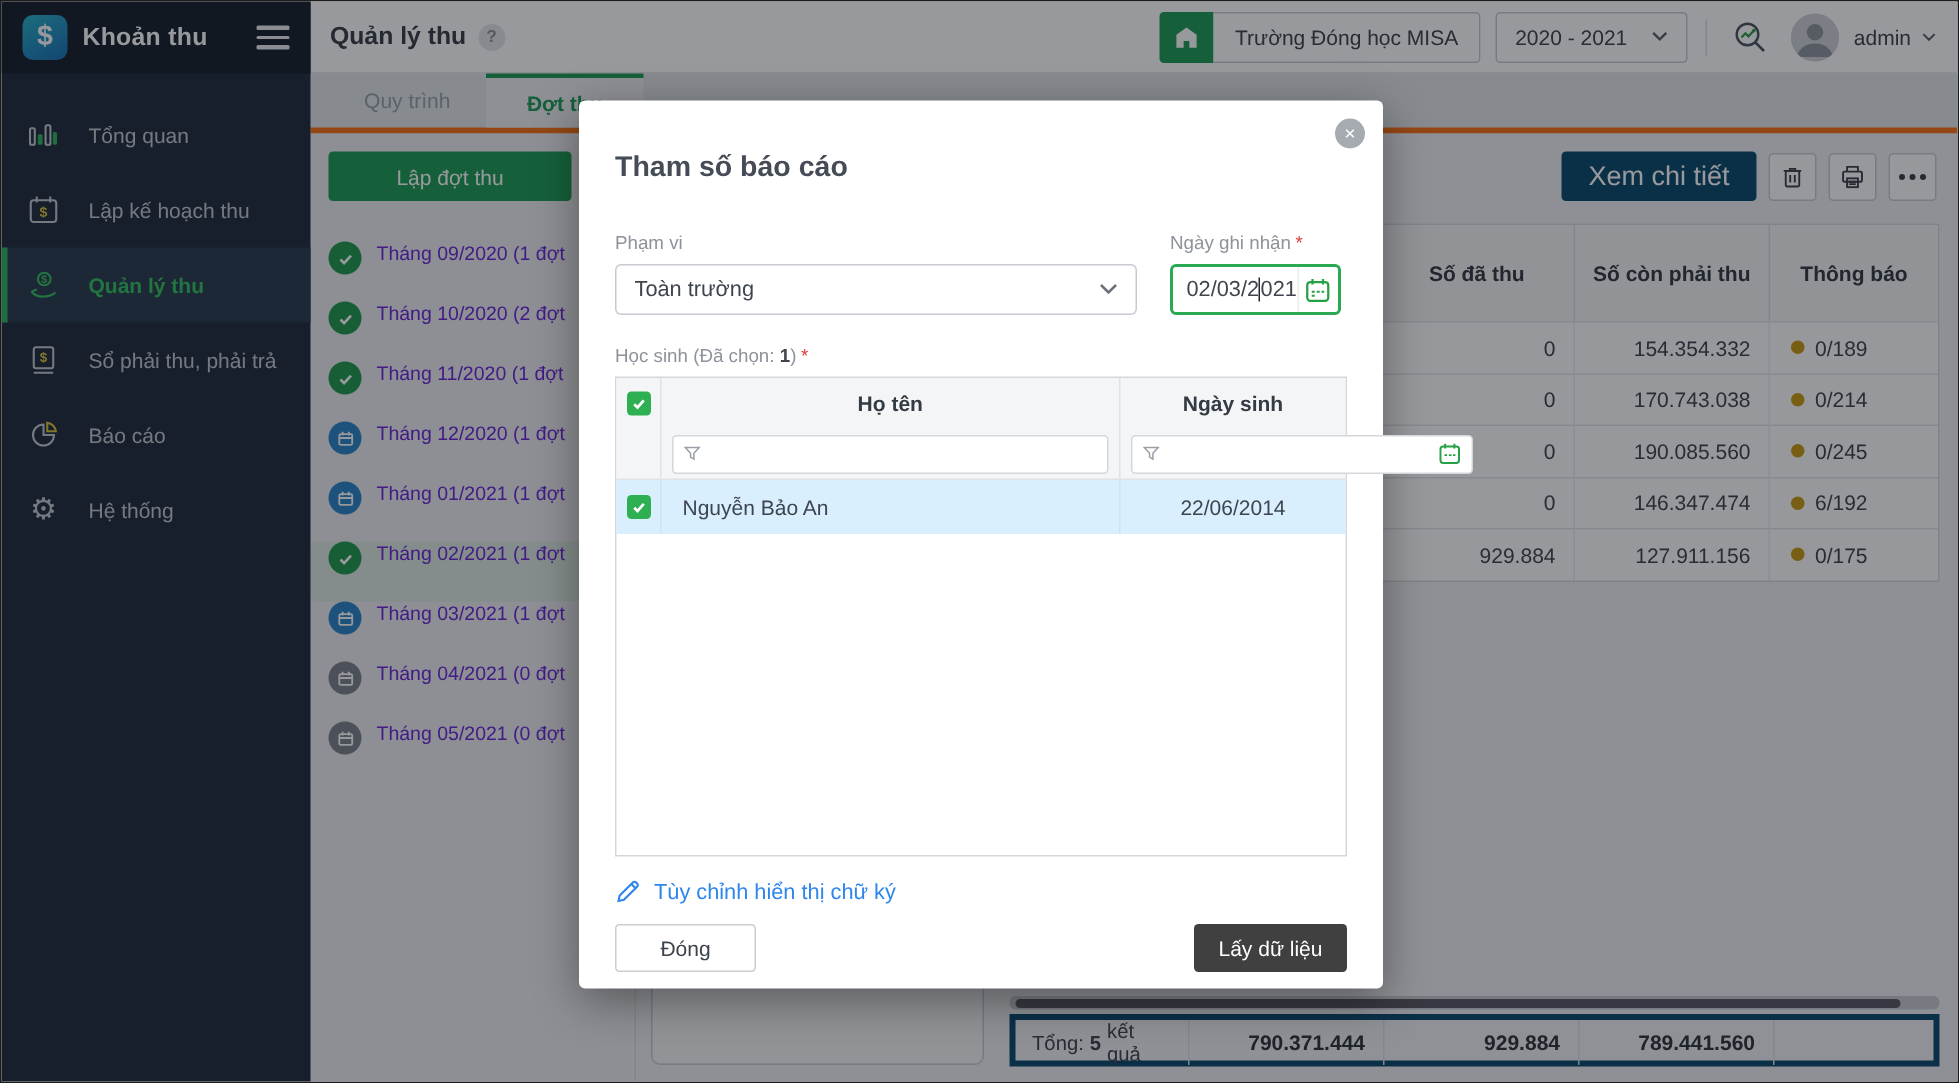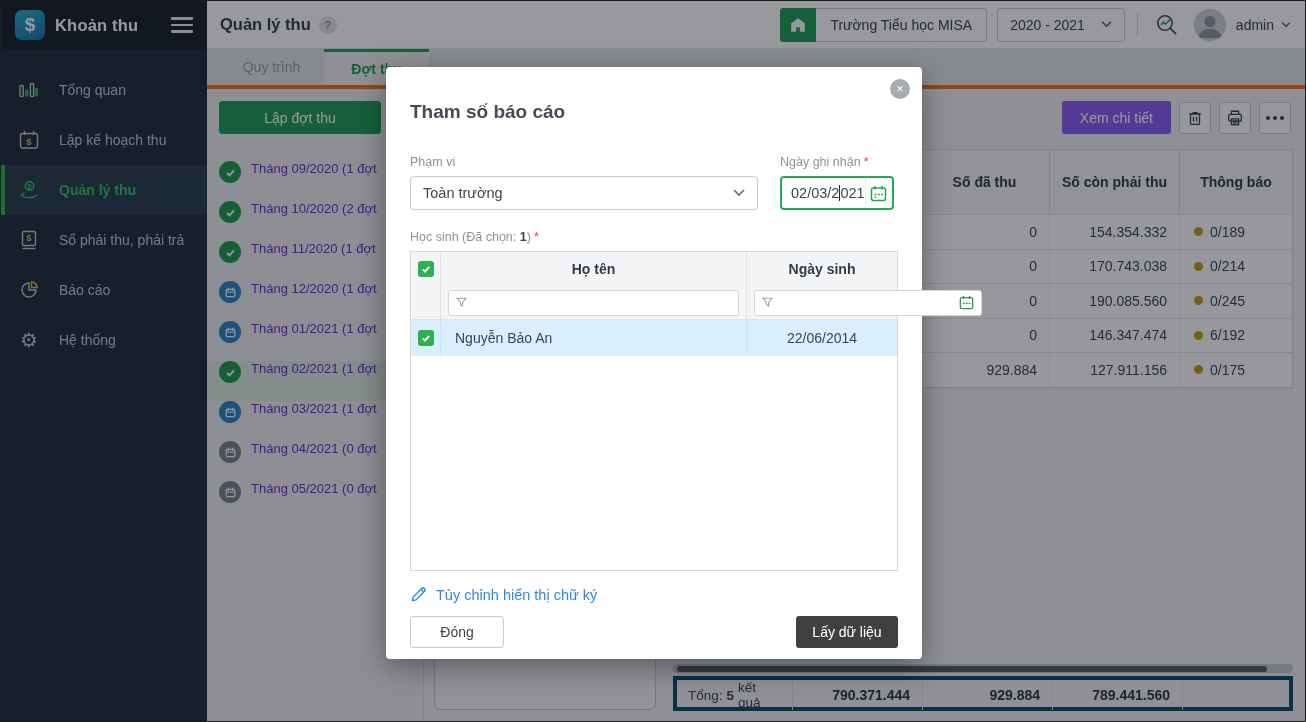--- a/index.html
+++ b/index.html
@@ -46,21 +46,21 @@
   .month-item { height:40px; display:flex; align-items:flex-start; gap:10px; padding-left:12px; font-size:13px; color:#6d28d9; white-space:nowrap; cursor:pointer; }
   .month-item.selected { background:#dcebe2; border-radius:4px 0 0 4px; }
   .mcirc { width:22px; height:22px; border-radius:50%; display:flex; align-items:center; justify-content:center; flex:0 0 22px; }
   .mcirc.done { background:#229a52; }
   .mcirc.scheduled { background:#2a86c8; }
   .mcirc.empty { background:#7d848c; }
 
   
   .content { position:absolute; left:423px; top:88px; right:0; bottom:0; background:#eef0f3; }
   .toolbar { position:absolute; top:12px; right:14px; display:flex; gap:8px; align-items:center; }
-  .btn-green { height:33px; padding:0 18px; background:#8b5cf6; color:#fff; border:none; border-radius:3px; font-size:14px; font-family:inherit; cursor:pointer; }
+  .btn-green { height:33px; padding:0 18px; background:#0c4a6e; color:#fff; border:none; border-radius:3px; font-size:18px; font-family:inherit; cursor:pointer; }
   .icon-btn { width:32px; height:32px; background:#fdfdfe; border:1px solid #c9ccd1; border-radius:3px; display:flex; align-items:center; justify-content:center; cursor:pointer; color:#3c434b; }
   .dots { display:flex; gap:3px; }
   .dots i { width:4px; height:4px; border-radius:50%; background:#3c434b; }
 
   .rev-table { position:absolute; left:249px; top:60px; width:620px; border:1px solid #d4d7db; background:#fdfdfe; }
   .rev-head, .rev-row, .totals-row { display:grid; grid-template-columns:116px 130px 130px 130px 112px; }
   .rev-head { height:64px; background:#f3f4f6; }
   .rev-head > div { border-right:1px solid #d8dbdf; display:flex; align-items:center; justify-content:center; font-size:14px; font-weight:700; color:#343b44; }
   .rev-head > div:last-child { border-right:none; }
   .rev-row { height:34.5px; border-top:1px solid #e1e4e8; }
@@ -197,21 +197,21 @@
   <header class="topbar">
     <div class="page-title">Quản lý thu</div>
     <div class="help-circ">?</div>
     <div class="topbar-right">
       <div class="school-group">
         <div class="school-iconbox">
           <svg width="18" height="18" viewBox="0 0 20 20" fill="#fff">
               <path d="M10 2.5 2.5 8v9.5h5.4v-5h4.2v5h5.4V8z"></path>
             </svg>
         </div>
-        <div class="school-namebox">Trường Tiểu học MISA</div>
+        <div class="school-namebox">Trường Đóng học MISA</div>
       </div>
       <div class="year-box">
         <span>2020 - 2021</span>
         <svg width="11" height="7" viewBox="0 0 12 8" fill="none" stroke="#5a6168" stroke-width="1.8">
             <path d="M1 1l5 5 5-5"></path>
           </svg>
       </div>
       <div class="v-divider"></div>
       <div class="icon-btn-plain">
         <svg width="26" height="26" viewBox="0 0 26 26" fill="none">

